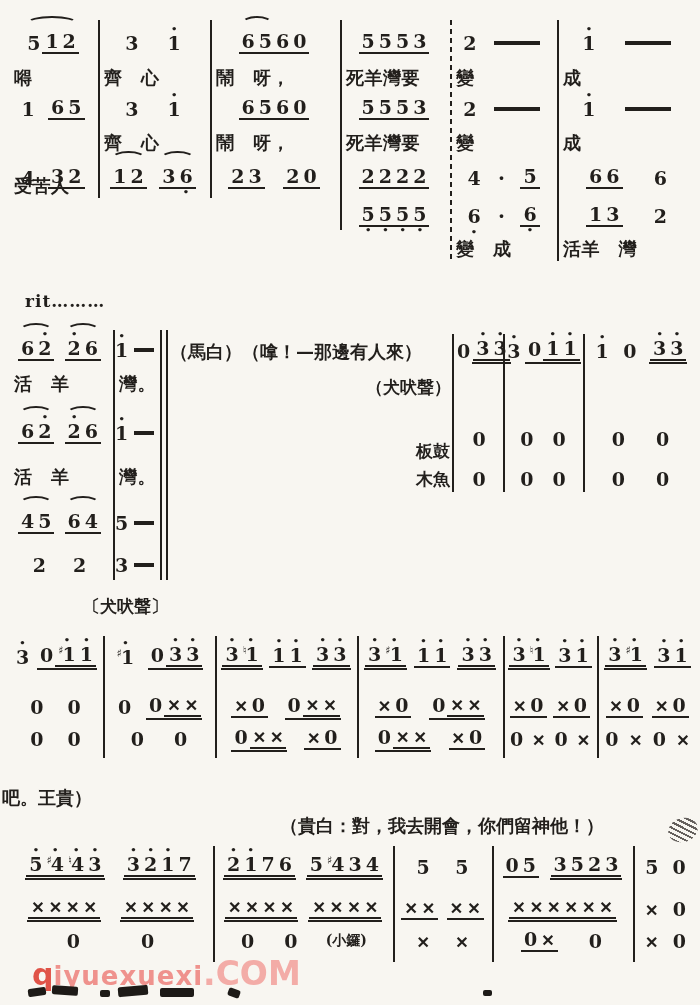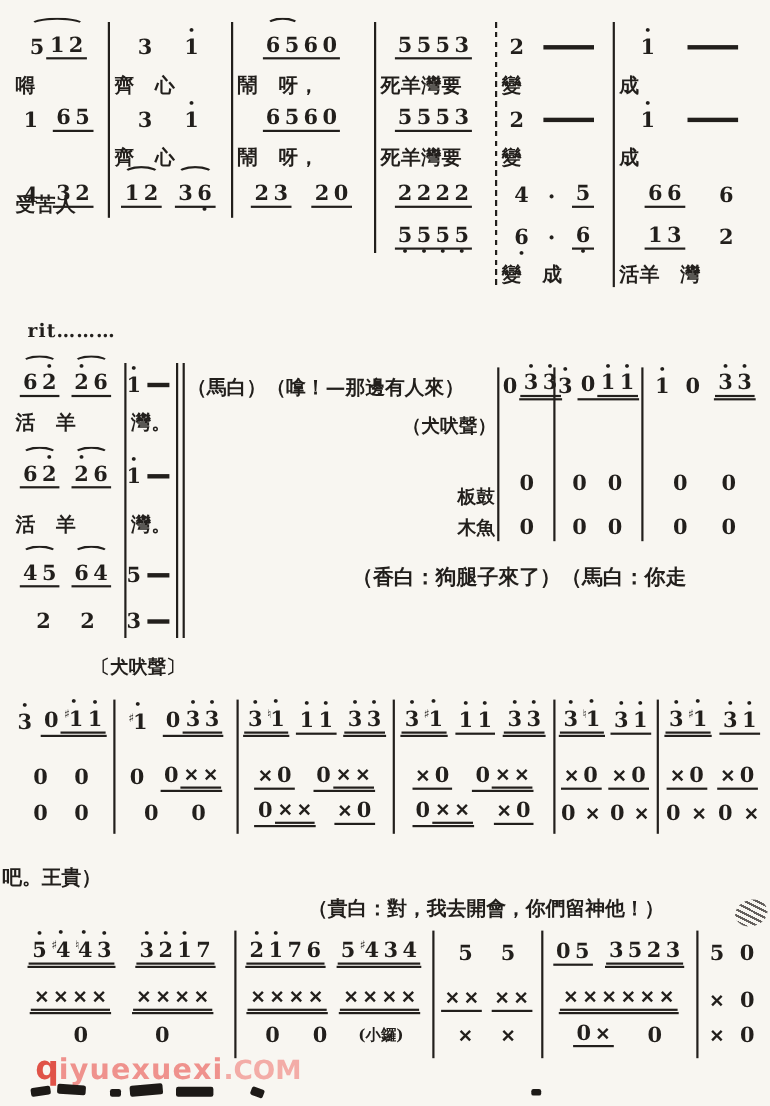--- a/index.html
+++ b/index.html
@@ -37,36 +37,35 @@
       font-size:17px;font-weight:700;}
   #lbl-bangu{top:404px;margin-top:36px;} #lbl-muyu{top:468px;}
   #sp-xiang{left:320px;top:512px;font-size:19px;}
   #dogbark{left:83px;top:595px;font-size:17px;}
   #sp-left{left:2px;top:786px;}
   #sp-gui{left:280px;top:814px;}
   #wm{position:absolute;left:32px;top:954px;font-family:"DejaVu Sans","Liberation Sans",sans-serif;
       font-weight:700;white-space:nowrap;}
   #wm .lead{color:#e05348;font-size:30px;}
   #wm .bodyp{color:#ef928d;font-size:26px;letter-spacing:1px;}
-  #wm .tail{color:#f3aca7;font-size:24px;}
+  #wm .tail{color:#f3aca7;font-size:33px;}
   #smudge{position:absolute;left:668px;top:818px;width:30px;height:24px;border-radius:50%;
       background:repeating-linear-gradient(45deg,#4a4542 0 2px,transparent 2px 5px);
       transform:rotate(-18deg);opacity:.85;}
   .cm{position:absolute;background:#1d1a17;border-radius:2px;}
 </style>
 </head>
 <body>
 
 <div id="page">
   <div id="rit" class="speech">rit………</div>
   <div id="sp-ma" class="speech">（馬白）（嗱！—那邊有人來）</div>
   <div id="sp-dog" class="speech">（犬吠聲）</div>
   <div id="lbl-bangu">板鼓</div>
   <div id="lbl-muyu">木魚</div>
-  <div id="sp-xiang" class="speech">（香白：狗腿子來了）（馬白：你走</div>
   <div id="dogbark" class="speech">〔犬吠聲〕</div>
   <div id="sp-left" class="speech">吧。王貴）</div>
   <div id="sp-gui" class="speech">（貴白：對，我去開會，你們留神他！）</div>
   <div id="wm">
     <span class="lead">q</span><span class="bodyp">iyuexuexi</span><span class="tail">.COM</span>
   </div>
   <div id="smudge"></div>
   <div class="cm" style="left:28px;top:988px;width:18px;height:8px;transform:rotate(-8deg);"></div>
   <div class="cm" style="left:52px;top:986px;width:26px;height:9px;transform:rotate(4deg);"></div>
   <div class="cm" style="left:100px;top:990px;width:10px;height:7px;"></div>

